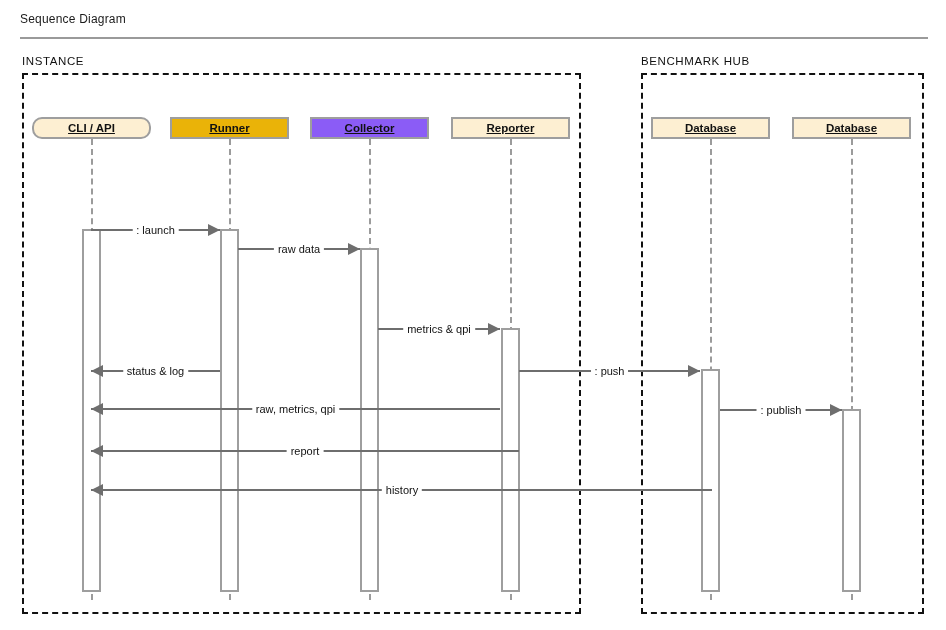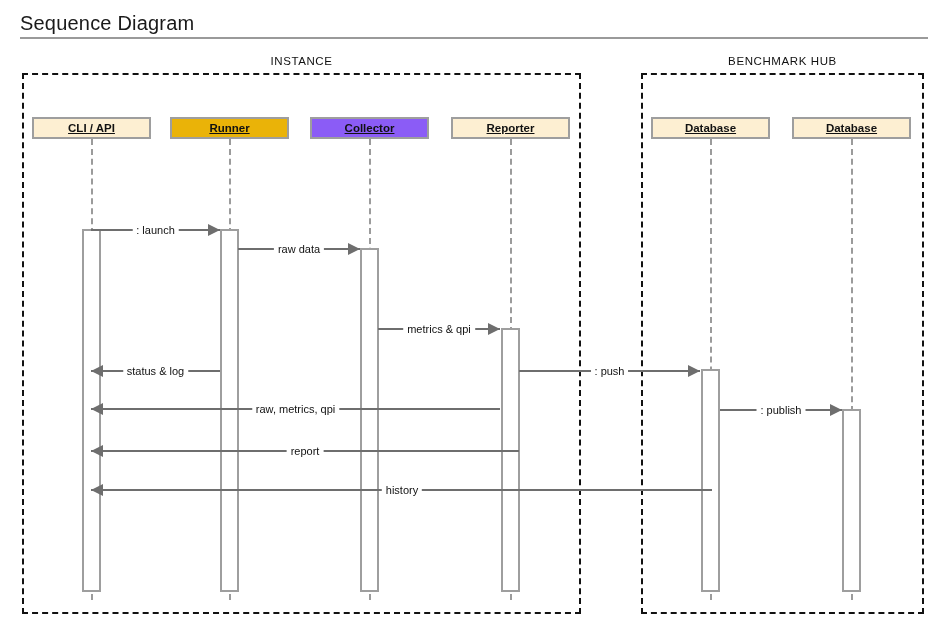--- a/index.html
+++ b/index.html
@@ -14,21 +14,21 @@
     position: relative;
     font-family: "Liberation Sans", sans-serif;
     overflow: hidden;
     color: #000;
   }
 
   .page-title {
     position: absolute;
     left: 20px;
     top: 12px;
-    font-size: 20px;
+    font-size: 12px;
     color: #1a1a1a;
     letter-spacing: .2px;
     white-space: nowrap;
   }
   .title-rule {
     position: absolute;
     left: 20px;
     top: 37px;
     width: 908px;
     height: 2px;
@@ -41,21 +41,20 @@
     border: 2px dashed #111;
     box-sizing: border-box;
     background: transparent;
   }
   .group-label {
     position: absolute;
     font-size: 11.5px;
     color: #111;
     letter-spacing: .6px;
     white-space: nowrap;
-    text-align: center;
   }
 
   
   .lifeline {
     position: absolute;
     width: 0;
     border-left: 2px dashed #9b9b9b;
     box-sizing: border-box;
   }
 
@@ -123,21 +122,21 @@
     <div class="group-frame" style="left: 22px; top: 73px; width: 559px; height: 541px; border-color: rgb(17, 17, 17);"></div>
     <div class="group-label" style="left: 22px; top: 55px; width: 559px;">INSTANCE</div>
     <div class="group-frame" style="left: 641px; top: 73px; width: 283px; height: 541px; border-color: rgb(17, 17, 17);"></div>
     <div class="group-label" style="left: 641px; top: 55px; width: 283px;">BENCHMARK HUB</div>
     <div class="lifeline" style="left: 91px; top: 139px; height: 461px; border-left-color: rgb(155, 155, 155);"></div>
     <div class="lifeline" style="left: 229px; top: 139px; height: 461px; border-left-color: rgb(155, 155, 155);"></div>
     <div class="lifeline" style="left: 369px; top: 139px; height: 461px; border-left-color: rgb(155, 155, 155);"></div>
     <div class="lifeline" style="left: 510px; top: 139px; height: 461px; border-left-color: rgb(155, 155, 155);"></div>
     <div class="lifeline" style="left: 710px; top: 139px; height: 461px; border-left-color: rgb(155, 155, 155);"></div>
     <div class="lifeline" style="left: 851px; top: 139px; height: 461px; border-left-color: rgb(155, 155, 155);"></div>
-    <div class="participant" style="left: 32px; top: 117px; width: 119px; height: 22px; background: rgb(253, 239, 210); border-color: rgb(158, 158, 158);"><span>CLI / API</span></div>
+    <div class="participant" style="left: 32px; top: 117px; width: 119px; height: 22px; background: rgb(253, 239, 210); border-color: rgb(158, 158, 158); border-radius: 10px;"><span>CLI / API</span></div>
     <div class="participant" style="left: 170px; top: 117px; width: 119px; height: 22px; background: #eab308; border-color: rgb(158, 158, 158);"><span>Runner</span></div>
     <div class="participant" style="left: 310px; top: 117px; width: 119px; height: 22px; background: #8b5cf6; border-color: rgb(158, 158, 158);"><span>Collector</span></div>
     <div class="participant" style="left: 451px; top: 117px; width: 119px; height: 22px; background: rgb(253, 239, 210); border-color: rgb(158, 158, 158);"><span>Reporter</span></div>
     <div class="participant" style="left: 651px; top: 117px; width: 119px; height: 22px; background: rgb(253, 239, 210); border-color: rgb(158, 158, 158);"><span>Database</span></div>
     <div class="participant" style="left: 792px; top: 117px; width: 119px; height: 22px; background: rgb(253, 239, 210); border-color: rgb(158, 158, 158);"><span>Database</span></div>
     <div class="activation" style="left: 82px; top: 229px; height: 363px; border-color: rgb(158, 158, 158);"></div>
     <div class="activation" style="left: 220px; top: 229px; height: 363px; border-color: rgb(158, 158, 158);"></div>
     <div class="activation" style="left: 360px; top: 248px; height: 344px; border-color: rgb(158, 158, 158);"></div>
     <div class="activation" style="left: 501px; top: 328px; height: 264px; border-color: rgb(158, 158, 158);"></div>
     <div class="activation" style="left: 701px; top: 369px; height: 223px; border-color: rgb(158, 158, 158);"></div>

